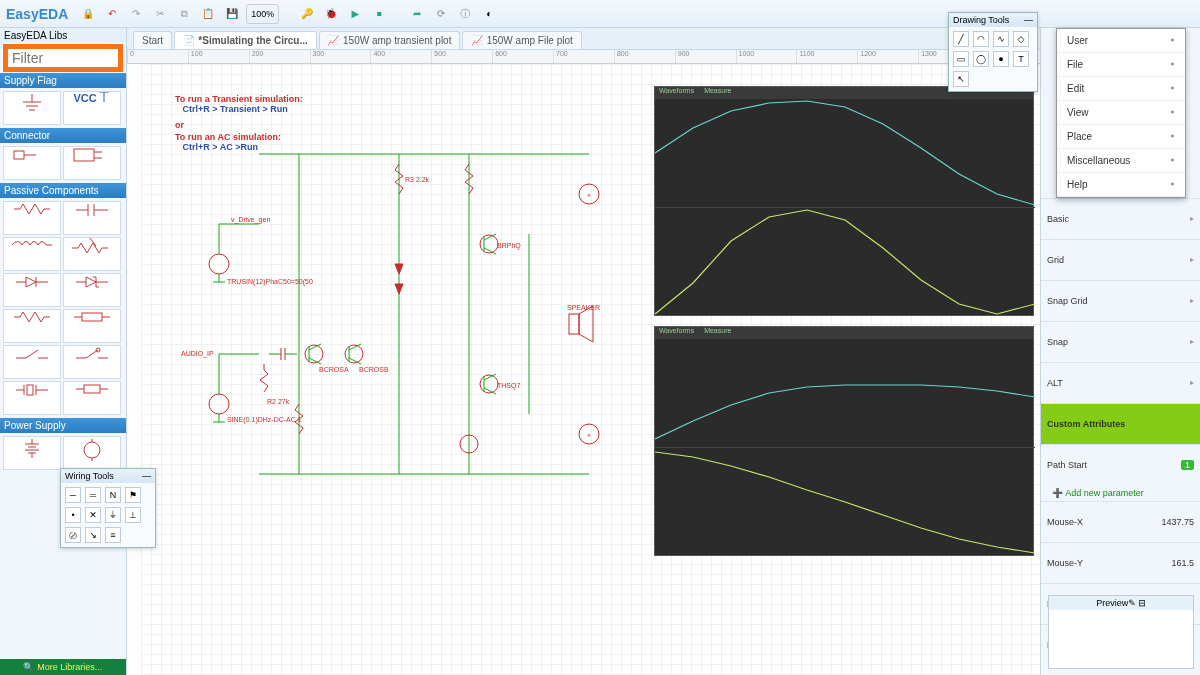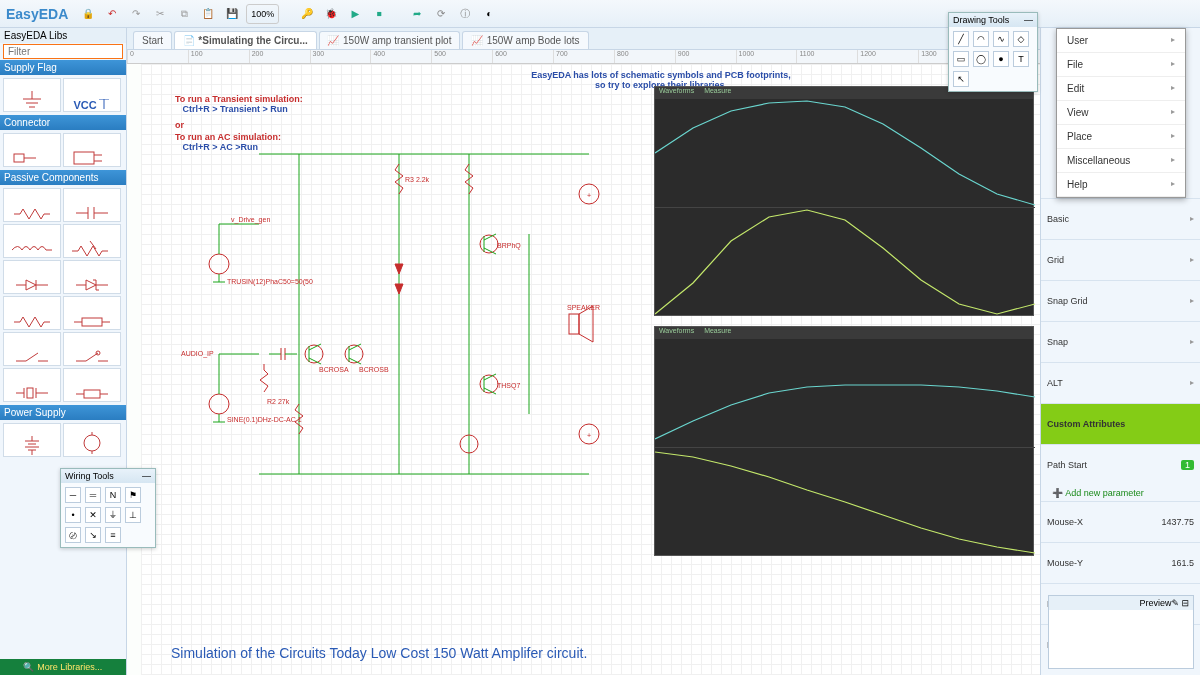--- a/index.html
+++ b/index.html
@@ -2,24 +2,24 @@
 <html><head>
 <meta charset="utf-8">
 <style>
   * { box-sizing: border-box; margin: 0; padding: 0; }
   body { font-family: Arial, sans-serif; font-size: 10px; background: #fff; width: 1200px; height: 675px; overflow: hidden; position: relative; }
   .topbar { height: 28px; background: linear-gradient(#f4f8fc,#e6f0f8); border-bottom: 1px solid #c7d6e6; display: flex; align-items: center; padding: 0 6px; gap: 4px; }
   .logo { color: #3b8acb; font-weight: bold; font-size: 14px; margin-right: 6px; }
   .tbtn { width: 20px; height: 20px; border-radius: 3px; display: flex; align-items: center; justify-content: center; cursor: pointer; }
   .left-panel { position:absolute; left:0; top:28px; bottom:0; width:127px; background:#f0f6fc; border-right:1px solid #c7d6e6; display:flex; flex-direction:column; }
   .lp-title { font-size:10px; padding:2px 4px; background:#e6f0f8; }
-  .filter { font-size:10px; padding:1px 4px; background:#fff; border:1px solid #f97316; margin:1px 3px; }
+  .filter { font-size:14px; padding:1px 4px; background:#fff; border:5px solid #f97316; margin:1px 3px; }
   .section-hdr { background:linear-gradient(#3e95d8,#2a7dc1); color:#fff; font-size:10px; padding:2px 4px; }
   .comp-grid { display:flex; flex-wrap:wrap; padding:2px; }
-  .comp { width:58px; height:34px; border:1px solid #d0dce8; margin:1px; background:#fff; display:flex; align-items:flex-end; justify-content:center; color:#c13b3b; font-size:8px; cursor:pointer; }
+  .comp { width:58px; height:34px; border:1px solid #d0dce8; margin:1px; background:#fff; display:flex; align-items:flex-start; justify-content:center; color:#c13b3b; font-size:8px; cursor:pointer; }
   .more-lib { background:#15803d; color:#ffe46a; font-size:9px; text-align:center; padding:3px; margin-top:auto; cursor:pointer; }
   .tabbar { position:absolute; left:127px; top:28px; right:160px; height:22px; background:#e6f0f8; border-bottom:1px solid #c7d6e6; display:flex; align-items:flex-end; padding-left:6px; gap:2px; }
   .tab { padding:3px 8px; background:#f5f9fd; border:1px solid #c7d6e6; border-bottom:none; border-radius:3px 3px 0 0; font-size:10px; color:#555; cursor:pointer; }
   .tab.active { background:#fff; font-weight:bold; }
   .canvas-area { position:absolute; left:127px; top:50px; right:160px; bottom:0; background:#fcfefc; overflow:hidden; }
   .ruler-top { height:14px; background:#f2f6fa; border-bottom:1px solid #ccc; font-size:7px; color:#888; display:flex; }
   .ruler-top span { flex:1; border-left:1px solid #ddd; padding-left:2px; }
   .canvas { position:absolute; left:14px; top:14px; right:0; bottom:0; background-image:
      repeating-linear-gradient(#f0f0f0 0,#f0f0f0 1px,transparent 1px,transparent 10px),
      repeating-linear-gradient(90deg,#f0f0f0 0,#f0f0f0 1px,transparent 1px,transparent 10px);
@@ -40,21 +40,21 @@
   .rp-row { border-top:1px solid #d7e3ef; padding:15px 6px; font-size:9px; color:#333; display:flex; justify-content:space-between; }
   .rp-hdr { background:#84cc16; font-weight:bold; }
   .draw-tools { position:absolute; right:162px; top:12px; width:90px; background:#f8fbfe; border:1px solid #9bb; box-shadow:0 1px 4px rgba(0,0,0,.2); z-index:30; }
   .dt-title { background:linear-gradient(#e8f2fa,#d6e6f2); font-size:9px; padding:2px 4px; display:flex; justify-content:space-between; }
   .dt-grid { display:flex; flex-wrap:wrap; padding:4px; gap:4px; }
   .dt-btn { width:16px; height:16px; border:1px solid #bcd; background:#fff; cursor:pointer; font-size:9px; display:flex; align-items:center; justify-content:center; }
   .menu-popup { position:absolute; right:14px; top:28px; width:130px; background:#fff; border:1px solid #999; box-shadow:0 2px 6px rgba(0,0,0,.3); z-index:40; }
   .menu-item { padding:6px 10px; font-size:10px; color:#333; border-bottom:1px solid #eee; cursor:pointer; display:flex; justify-content:space-between; }
   .wiring-tools { position:absolute; left:60px; top:468px; width:96px; background:#f8fbfe; border:1px solid #9bb; box-shadow:0 1px 4px rgba(0,0,0,.2); z-index:25; }
   .preview-box { position:absolute; right:6px; bottom:6px; width:146px; height:74px; background:#fff; border:1px solid #bcd; }
-  .pv-title { background:#e6f0f8; font-size:9px; padding:2px 4px; display:flex; justify-content:flex-end; }
+  .pv-title { background:#e6f0f8; font-size:9px; padding:2px 4px; display:flex; justify-content:center; }
   .addparam { color:#1a8a1a; font-size:9px; padding:3px 11px; cursor:pointer; }
   .comp.vcc { color:#2a5ab5; font-weight:bold; font-size:11px; }
   .arrow { color:#999; font-size:8px; }
 </style>
 </head>
 <body>
 
 <div class="topbar">
   <span class="logo">EasyEDA</span>
   <span class="tbtn">🔒</span>
@@ -217,21 +217,21 @@
         </svg>
       </div>
   </div>
   <div class="more-lib">🔍 <span>More Libraries...</span></div>
 </div>
 
 <div class="tabbar">
   <div class="tab">Start</div>
   <div class="tab active">📄 <span>*Simulating the Circu...</span></div>
   <div class="tab">📈 <span>150W amp transient plot</span></div>
-  <div class="tab">📈 <span>150W amp Bode lots</span></div>
+  <div class="tab">📈 <span>150W amp File plot</span></div>
 </div>
 
 <div class="canvas-area">
   <div class="ruler-top">
     <span>0</span>
       <span>100</span>
       <span>200</span>
       <span>300</span>
       <span>400</span>
       <span>500</span>
@@ -239,34 +239,29 @@
       <span>700</span>
       <span>800</span>
       <span>900</span>
       <span>1000</span>
       <span>1100</span>
       <span>1200</span>
       <span>1300</span>
       <span>1400</span>
   </div>
   <div class="canvas">
-    <div class="hint">
-      <span>EasyEDA has lots of schematic symbols and PCB footprints,</span><br>
-      <span>so try to explore their libraries.</span>
-    </div>
     <div class="redtext" style="left:34px;top:30px">
       <span>To run a Transient simulation:</span><br>
       &nbsp;&nbsp;&nbsp;<span style="color:#2a4da8">Ctrl+R &gt; Transient &gt; Run</span>
     </div>
     <div class="redtext" style="left:34px;top:56px">or</div>
     <div class="redtext" style="left:34px;top:68px">
       <span>To run an AC simulation:</span><br>
       &nbsp;&nbsp;&nbsp;<span style="color:#2a4da8">Ctrl+R &gt; AC &gt;Run</span>
     </div>
-    <div class="caption">Simulation of the Circuits Today Low Cost 150 Watt Amplifer circuit.</div>
 
     <div class="schematic">
       <svg width="460" height="400">
 
         <line x1="90" y1="40" x2="420" y2="40"></line>
         <line x1="90" y1="360" x2="420" y2="360"></line>
 
         <line x1="130" y1="40" x2="130" y2="360"></line>
         <line x1="230" y1="40" x2="230" y2="360"></line>
         <line x1="300" y1="40" x2="300" y2="360"></line>

